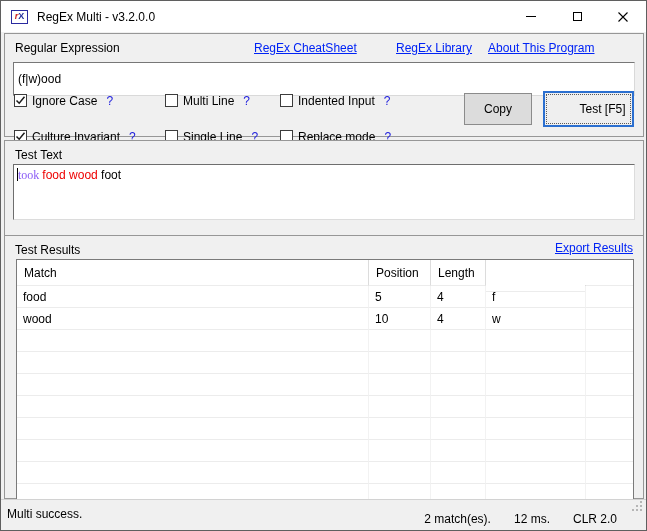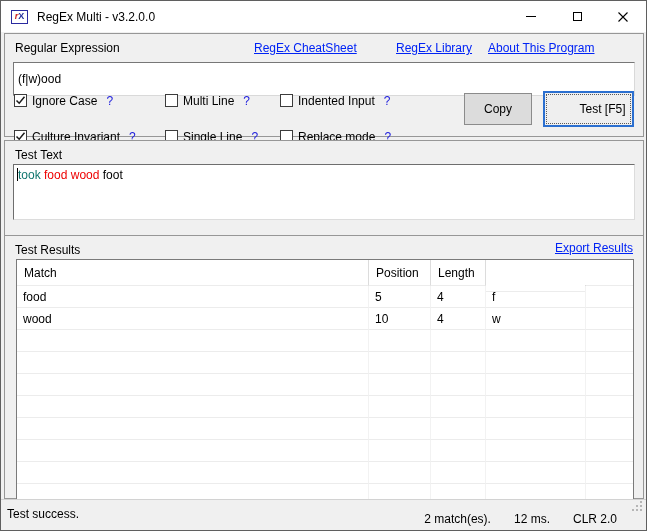--- a/index.html
+++ b/index.html
@@ -175,21 +175,21 @@
       <span>Copy</span>
     </div>
     <div class="btn-test">
       <span>Test [F5]</span>
     </div>
   </div>
 
   <div class="panel" id="testtext-panel">
     <div class="section-label">Test Text</div>
     <div class="textarea">
-      <span class="caret"></span><span id="test-text-content"><span style="color: #0f766e;">took </span><span style="color: rgb(238, 0, 0);">food</span><span style="color: rgb(0, 0, 0);"> </span><span style="color: rgb(238, 0, 0);">wood</span><span style="color: rgb(0, 0, 0);"> foot</span></span>
+      <span class="caret"></span><span id="test-text-content"><span style="color: #8b5cf6; font-family: Liberation Serif, serif;">took </span><span style="color: rgb(238, 0, 0);">food</span><span style="color: rgb(0, 0, 0);"> </span><span style="color: rgb(238, 0, 0);">wood</span><span style="color: rgb(0, 0, 0);"> foot</span></span>
     </div>
   </div>
 
   <div class="panel" id="results-panel">
     <div class="section-label">Test Results</div>
     <span class="link" id="export-link">Export Results</span>
     <div class="table">
       <div class="trow thead" id="table-header">
           <div class="tcell" style="width: 352px;">Match</div>
           <div class="tcell" style="width: 62px;">Position</div>
@@ -266,21 +266,21 @@
             <div class="tcell" style="width: 62px;"></div>
             <div class="tcell" style="width: 55px;"></div>
             <div class="tcell" style="width: 100px;"></div>
             <div class="tcell"></div>
           </div>
         </div>
     </div>
   </div>
 
   <div class="statusbar">
-    <div class="status-msg">Test success.</div>
+    <div class="status-msg">Multi success.</div>
     <div class="status-right">
       <div class="sep"></div>
       <div class="status-pane">2 match(es).</div>
       <div class="sep"></div>
       <div class="status-pane">12 ms.</div>
       <div class="sep"></div>
       <div class="status-pane">CLR 2.0</div>
       <div class="grip-zone">
         <span class="grip"></span>
       </div>

